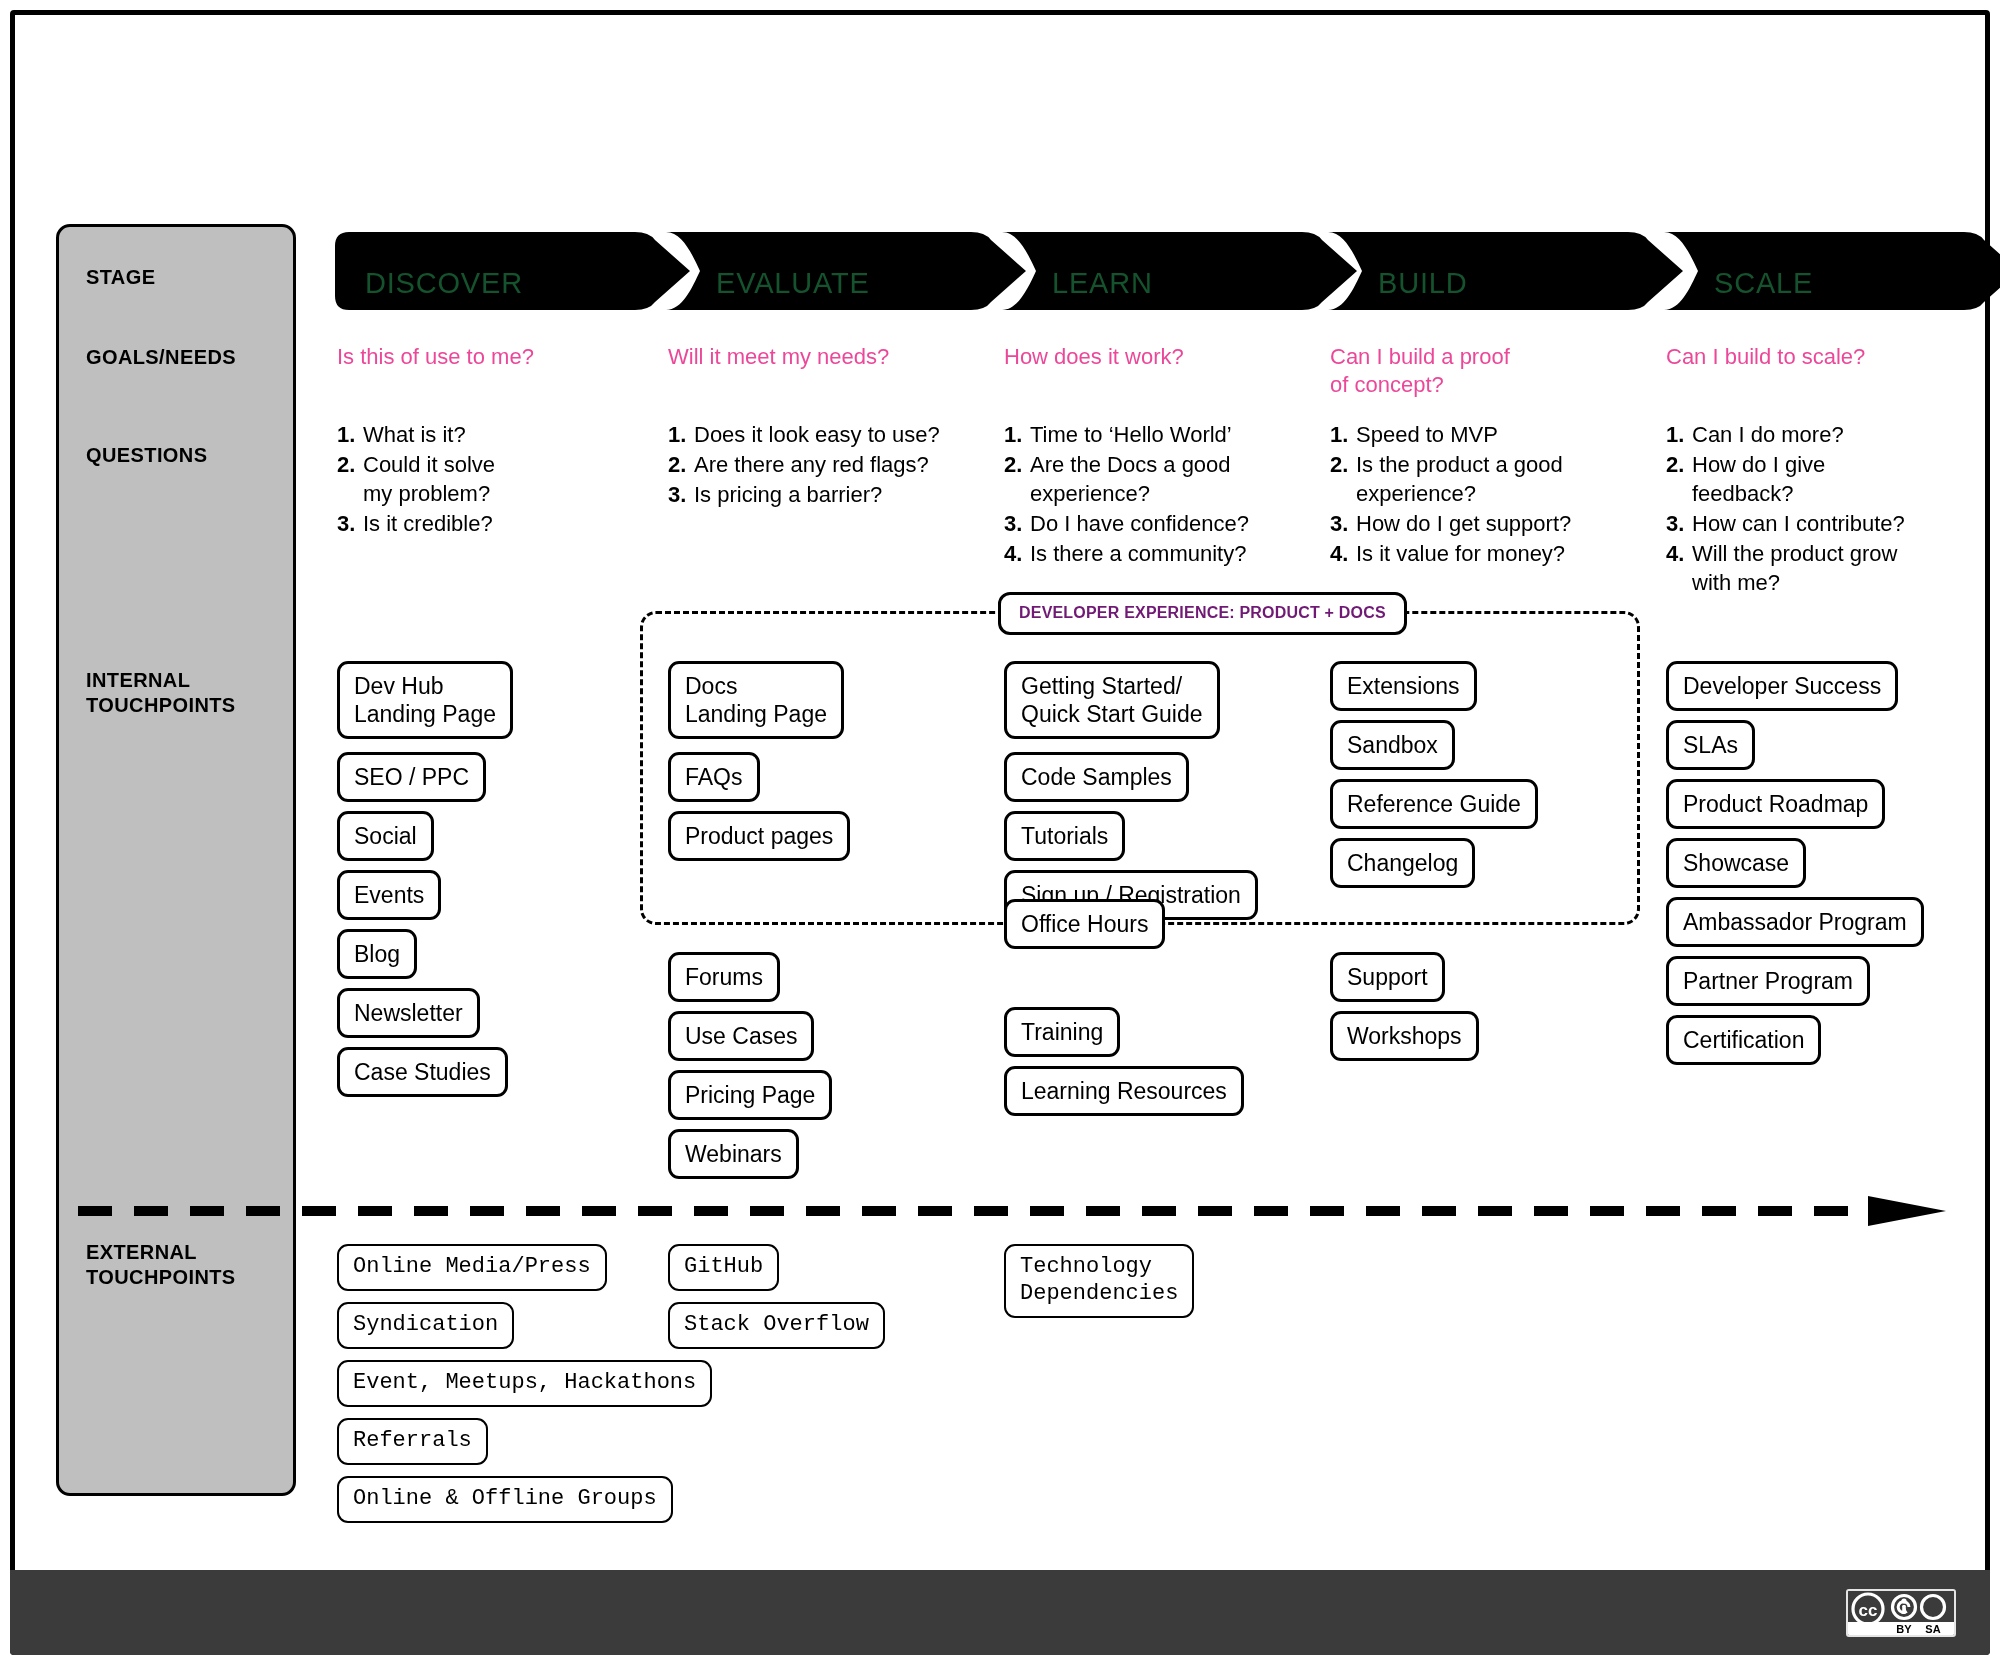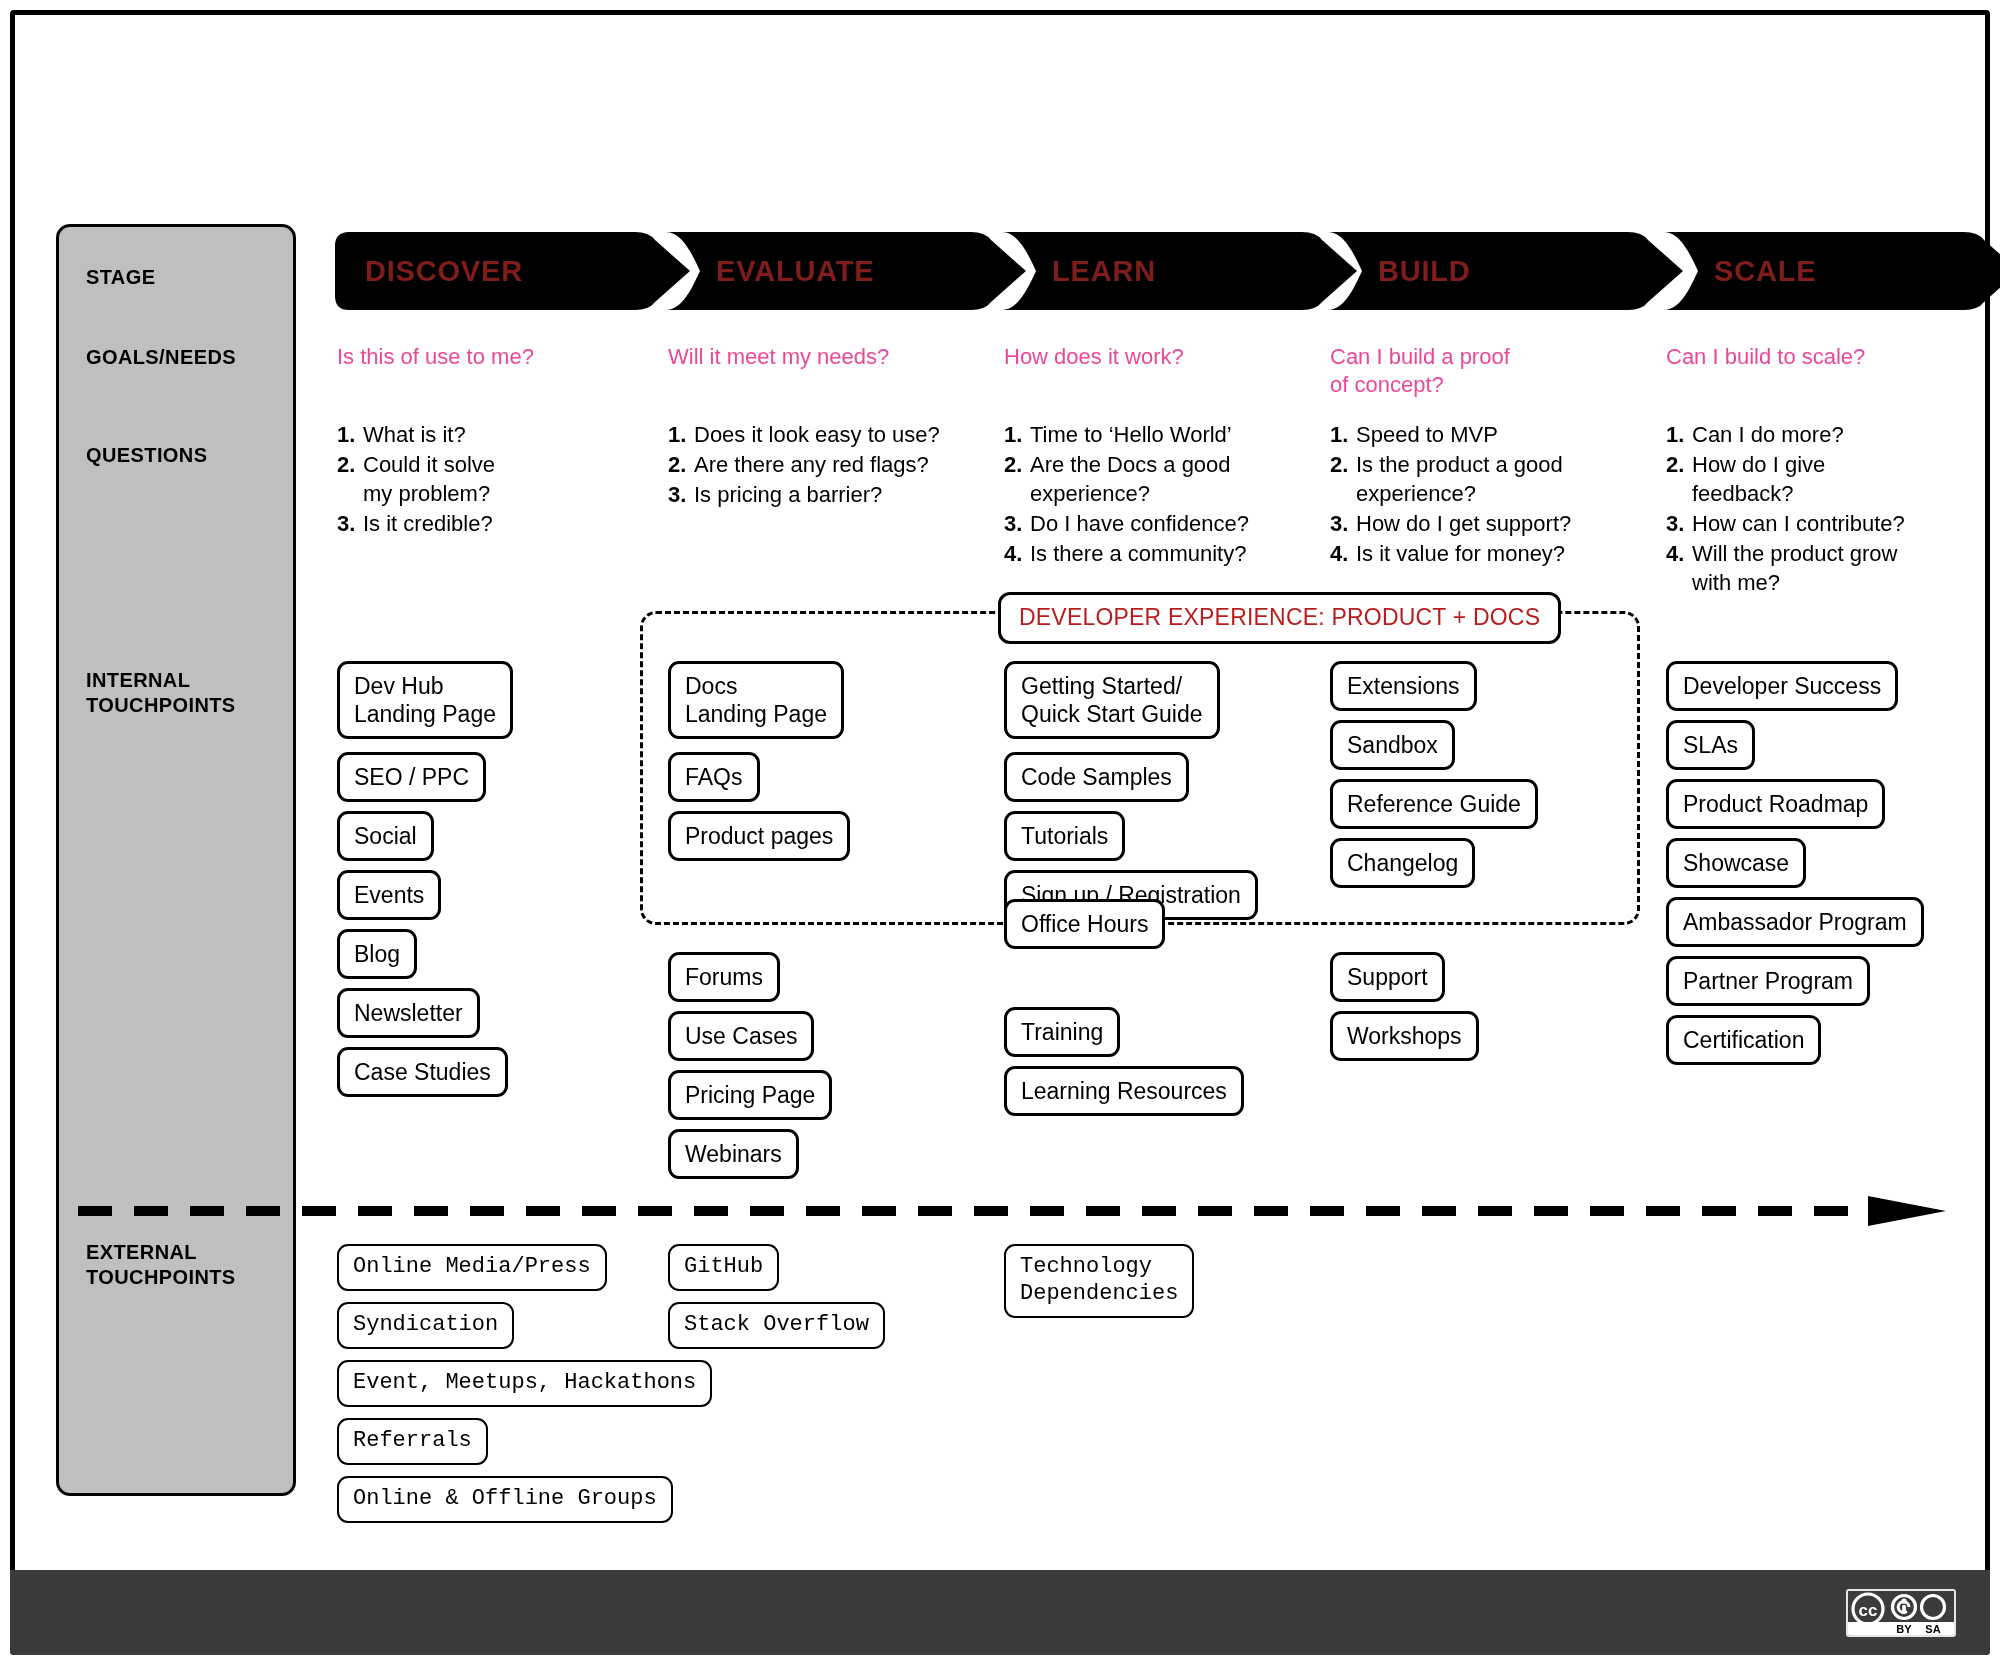--- a/index.html
+++ b/index.html
@@ -57,25 +57,25 @@
   #lbl-goals      { top: 345px; }
   #lbl-questions  { top: 443px; }
   #lbl-internal   { top: 668px; }
   #lbl-external   { top: 1240px; }
 
   
   .stage-band { position: absolute; top: 232px; height: 78px; }
   .stage-band svg { position: absolute; left: 0; top: 0; }
   .stage-band .stage-text {
     position: absolute;
-    left: 30px; top: 0; height: 78px;
+    left: 30px; top: 12px; height: 78px;
     display: flex; align-items: center;
-    color: #7f1d1d;
+    color: #14532d;
     font-size: 29px;
-    font-weight: bold;
+    font-weight: normal;
     letter-spacing: 0.8px;
     white-space: nowrap;
   }
   .goal-text {
     position: absolute;
     font-size: 22px;
     line-height: 1.28;
     color: #ec4899;
     white-space: pre-line;
   }
@@ -114,24 +114,24 @@
     border: 3px dashed #000;
     border-radius: 16px;
   }
   .dx-label {
     position: absolute;
     left: 998px; top: 592px;
     background: #fff;
     border: 3px solid #000;
     border-radius: 12px;
     padding: 9px 18px 10px;
-    font-size: 23px;
-    font-weight: normal;
+    font-size: 16px;
+    font-weight: bold;
     letter-spacing: 0.2px;
-    color: #b91c1c;
+    color: #701a75;
     white-space: nowrap;
   }
 
   
   .ext-divider {
     position: absolute;
     left: 78px; top: 1196px;
     width: 1870px; height: 30px;
   }
 

